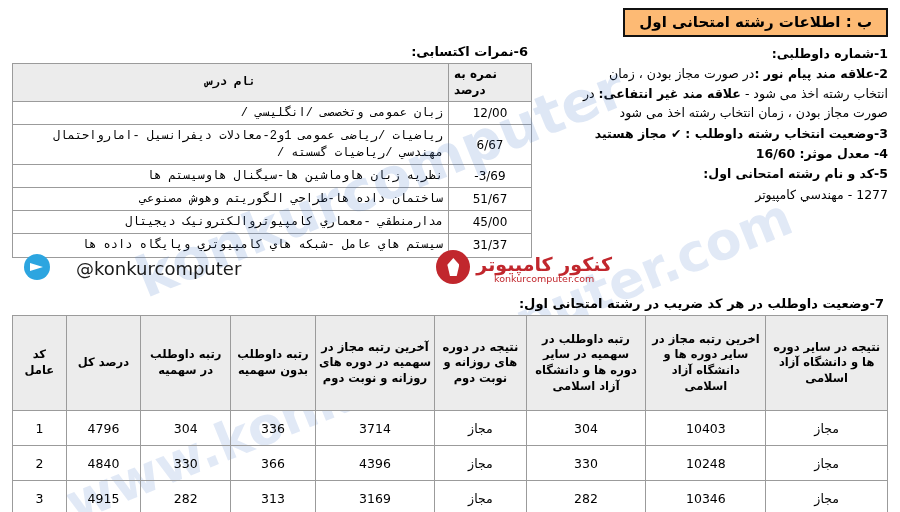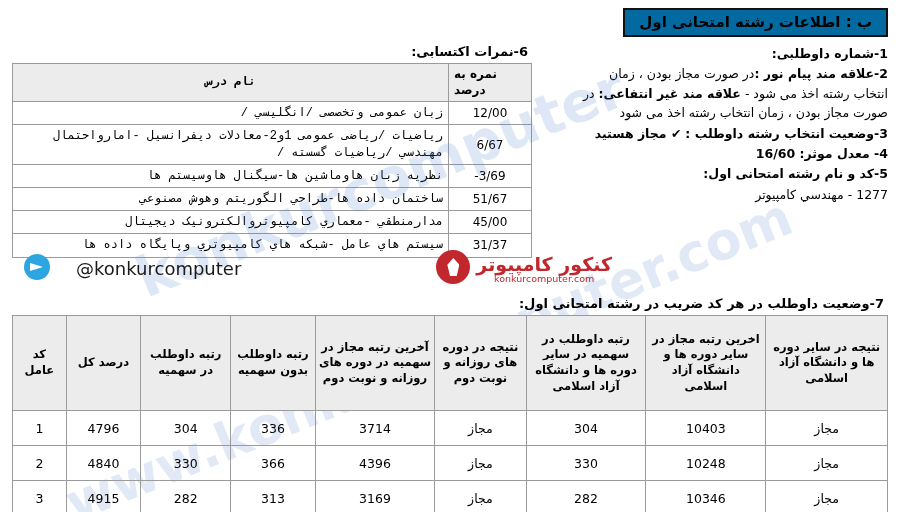--- a/index.html
+++ b/index.html
@@ -13,21 +13,21 @@
   }
   .page{position:relative;width:900px;height:512px;}
 
   
   .header-bar{
     position:absolute;top:8px;left:0;right:0;height:28px;
   }
   .header-box{
     position:absolute;right:12px;top:0;
     border:2px solid #111;
-    background:#0369a1;
+    background:#fdba74;
     padding:3px 14px 4px 14px;
     font-size:15px;font-weight:bold;
     line-height:1.2;
   }
 
   
   .top-area{
     position:absolute;top:44px;right:12px;left:12px;height:240px;
   }
 

